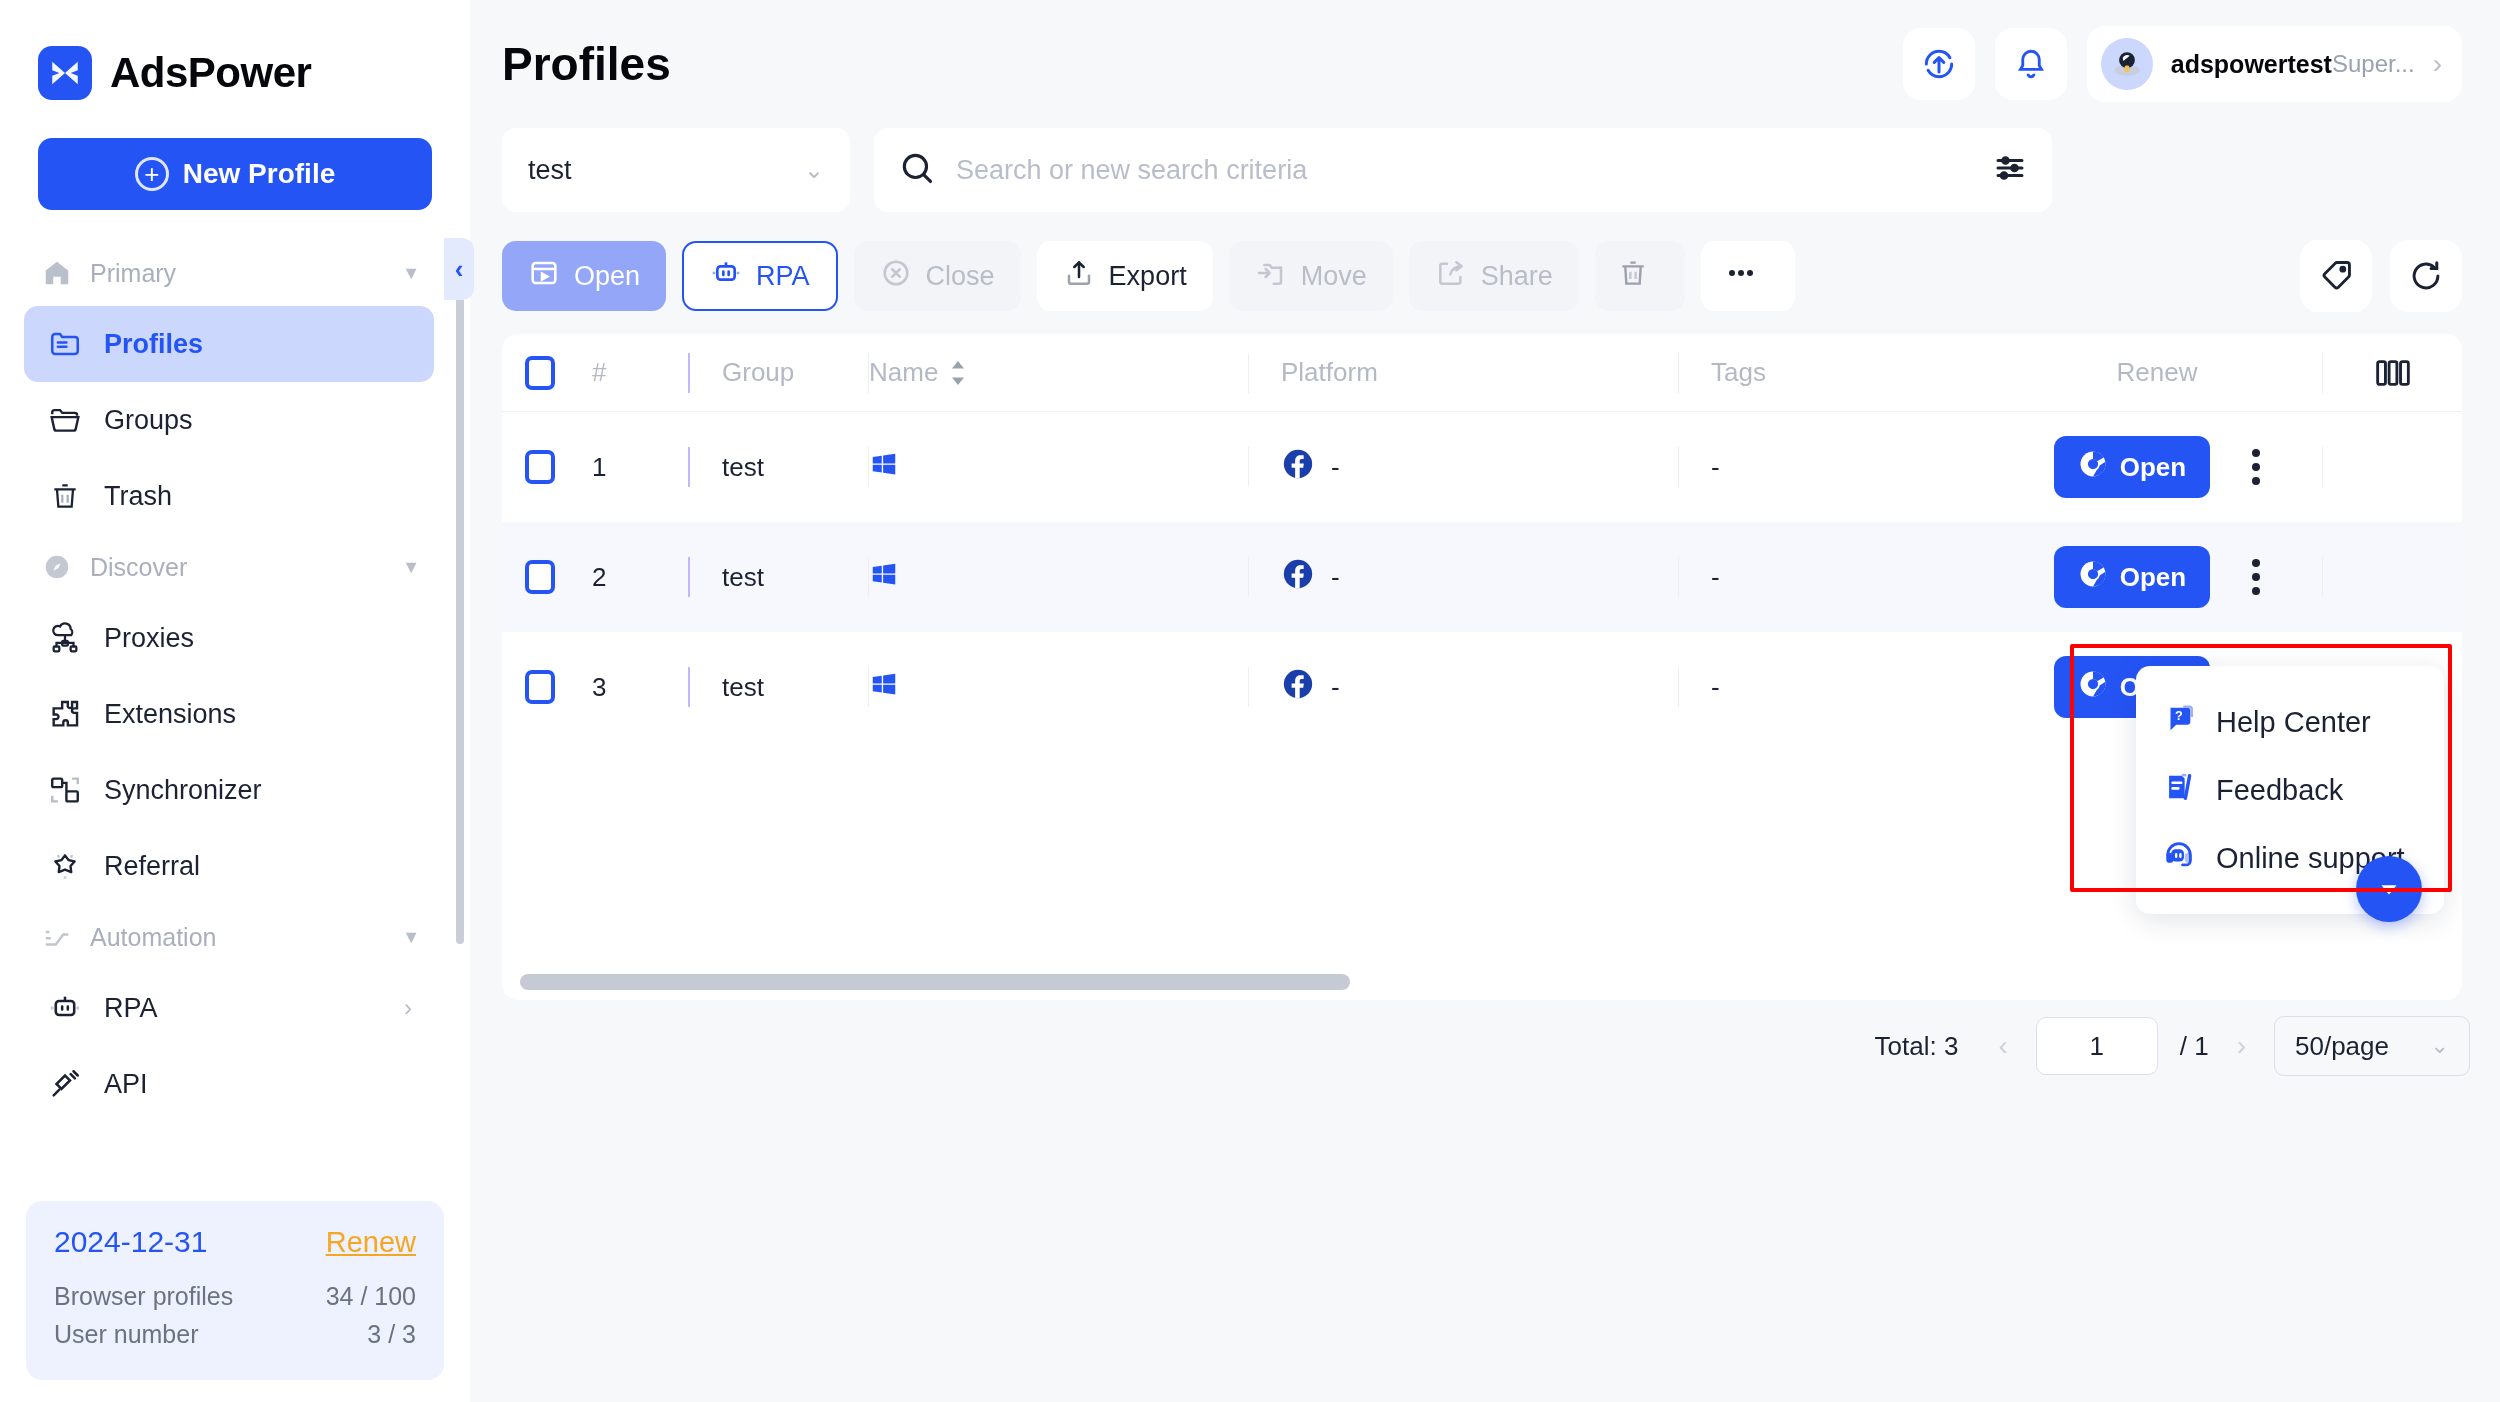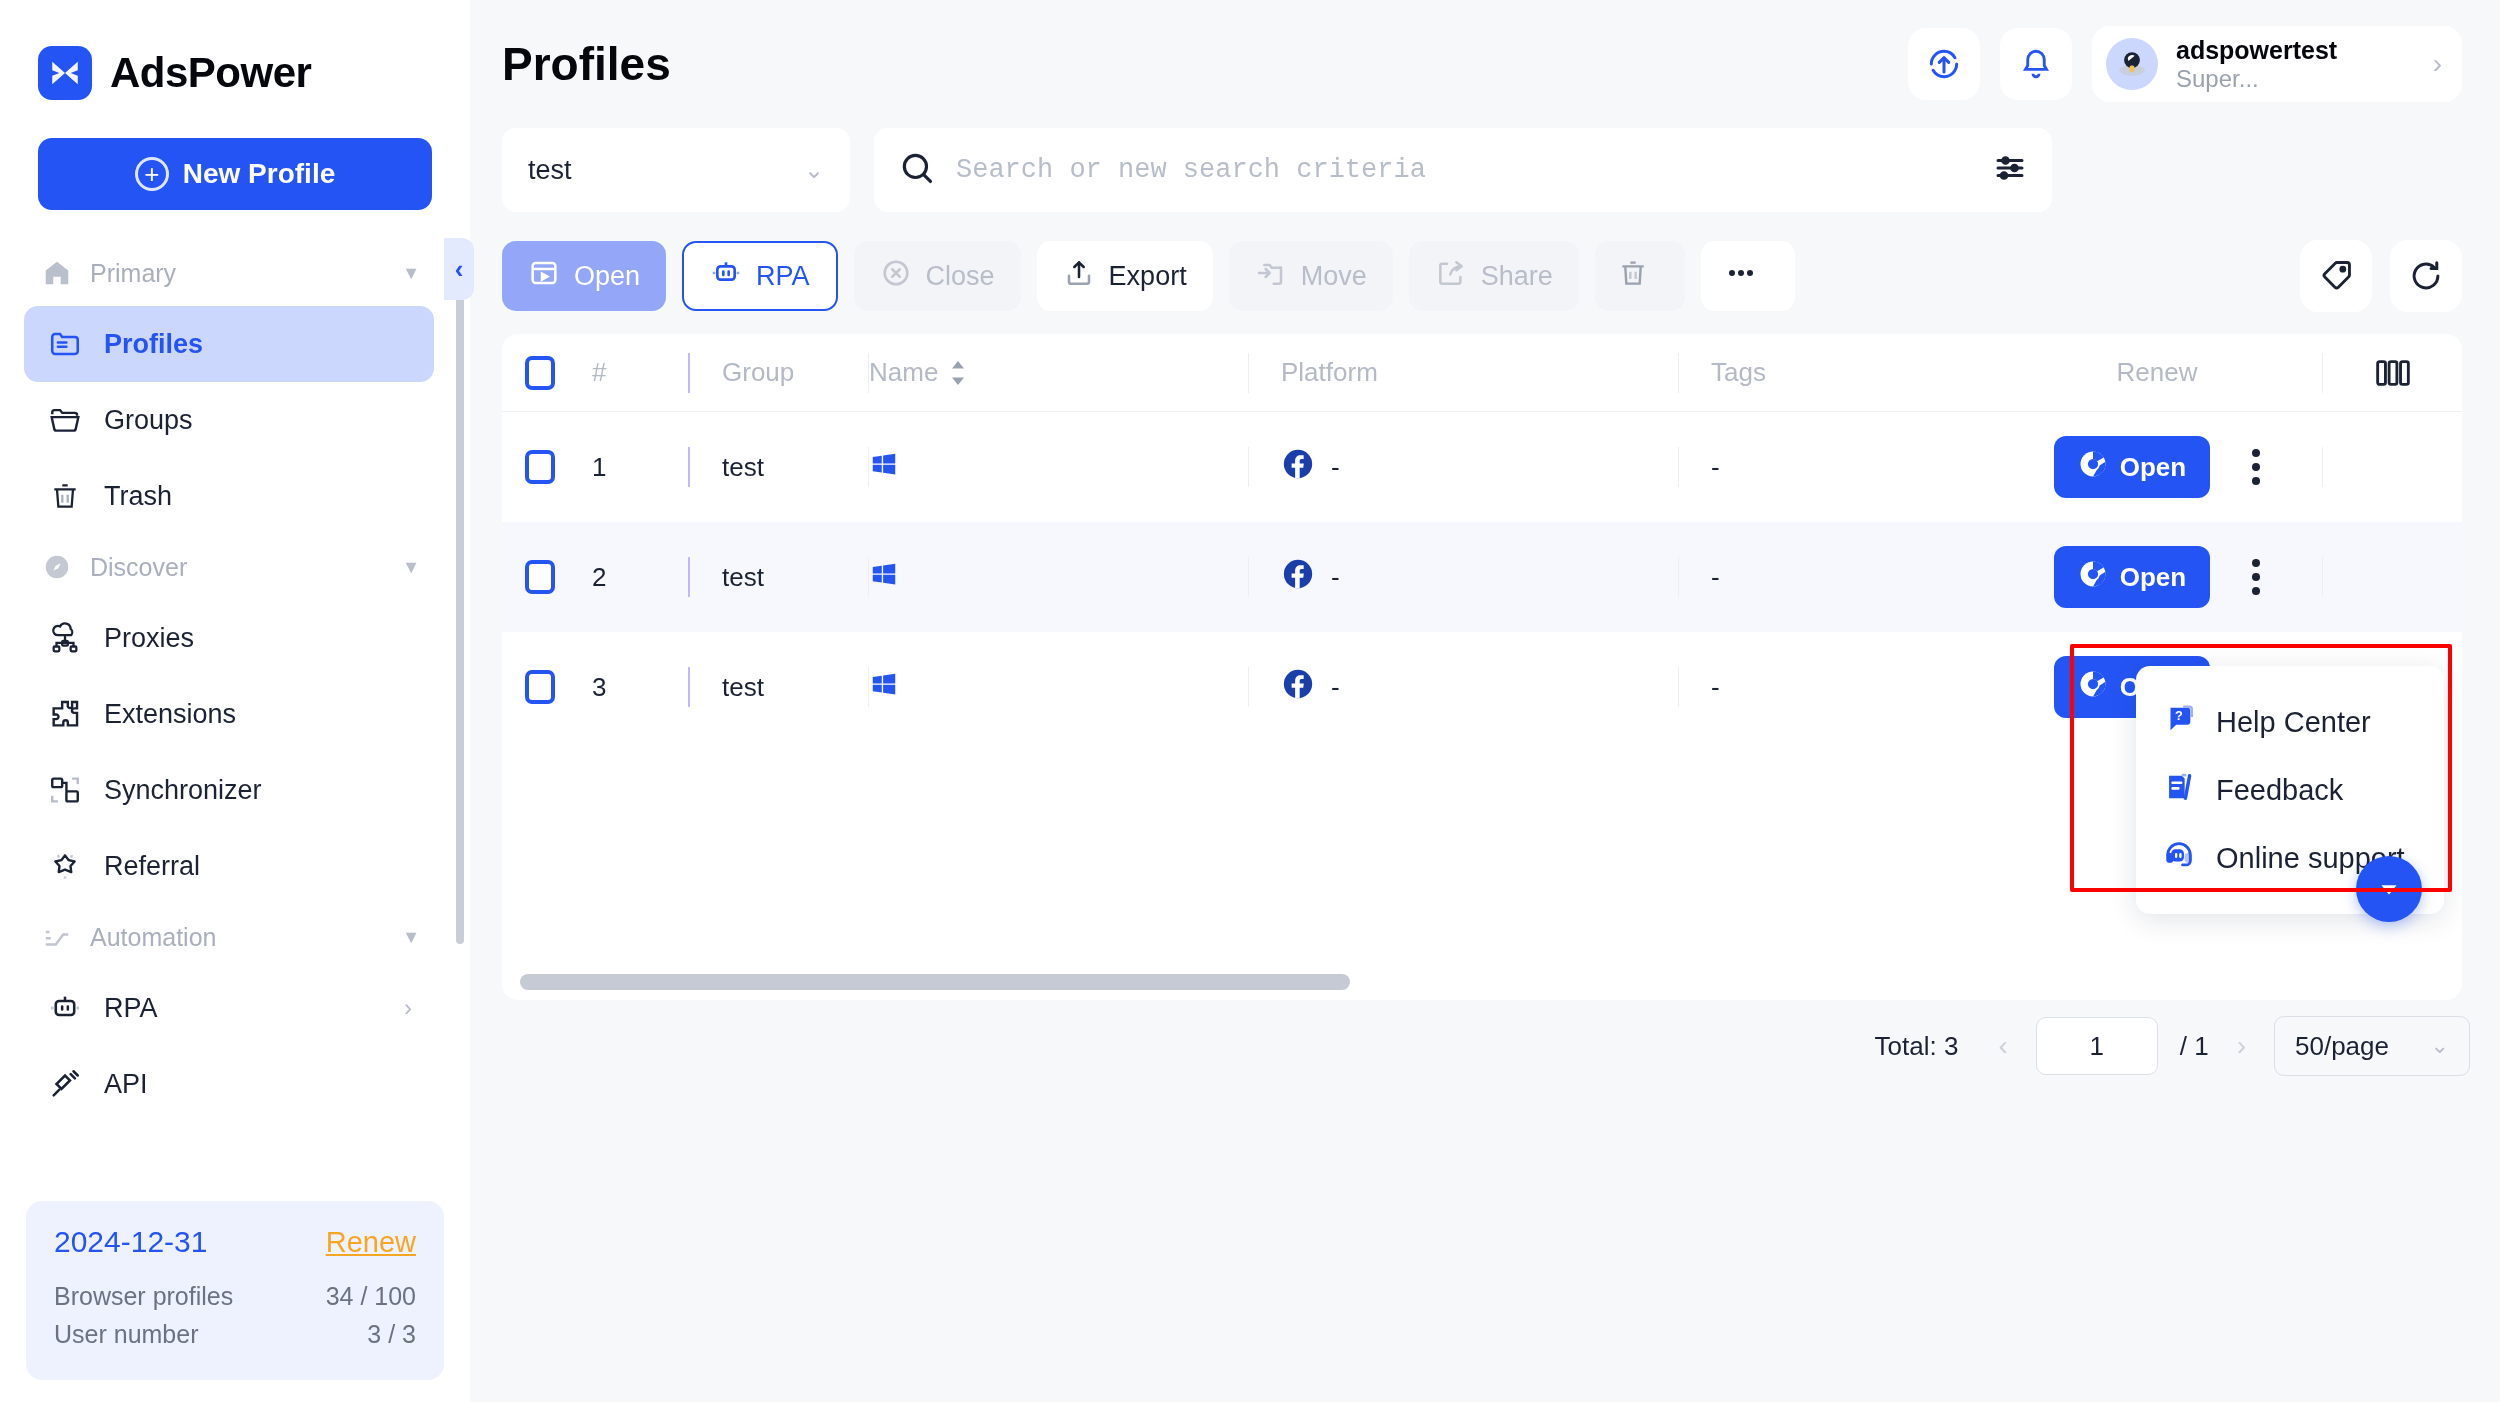--- a/index.html
+++ b/index.html
@@ -79,39 +79,39 @@
     display: flex; align-items: center; justify-content: center; cursor: pointer;
   }
   .account {
     height: 76px; background: #fff; border-radius: 18px; display: flex; align-items: center;
     gap: 18px; padding: 0 20px 0 14px; cursor: pointer; min-width: 370px;
   }
   .avatar {
     width: 52px; height: 52px; border-radius: 50%; background: #ccd7fd;
     display: flex; align-items: center; justify-content: center; flex: 0 0 52px;
   }
-  .account-text { display: flex; flex-direction: column; line-height: 1.15; }
+  .account-text { display: flex; flex-direction: row; line-height: 1.15; }
   .account-name { font-size: 25px; font-weight: 700; color: #05070d; }
   .account-role { font-size: 24px; color: #9aa1af; }
   .account-chev { margin-left: auto; color: #b7bdc9; font-size: 28px; }
 
   
   .search-row { display: flex; gap: 24px; padding: 0 38px 0 32px; height: 84px; }
   .group-select {
     width: 348px; background: #fff; border-radius: 14px; display: flex; align-items: center;
     padding: 0 26px; font-size: 27px; color: #1b2233; cursor: pointer;
   }
   .group-select .chev { margin-left: auto; color: #b7bdc9; font-size: 24px; }
   .search-box {
     flex: 0 0 1178px; background: #fff; border-radius: 14px; display: flex; align-items: center;
     gap: 20px; padding: 0 24px;
   }
   .search-input {
     flex: 1; border: none; outline: none; font-size: 27px; color: #b91c1c;
-    font-family: Liberation Mono, monospace; background: transparent;
+    font-family: Liberation Sans, sans-serif; background: transparent;
   }
   .search-input::placeholder { color: #b7bdc9; }
 
   
   .toolbar { display: flex; align-items: center; gap: 16px; padding: 28px 38px 22px 32px; }
   .tb-btn {
     height: 70px; border-radius: 14px; background: #fff; display: flex; align-items: center;
     gap: 14px; padding: 0 26px; font-size: 27px; color: #1b2233; cursor: pointer; border: none;
     font-family: "Liberation Sans", sans-serif; white-space: nowrap;
   }

